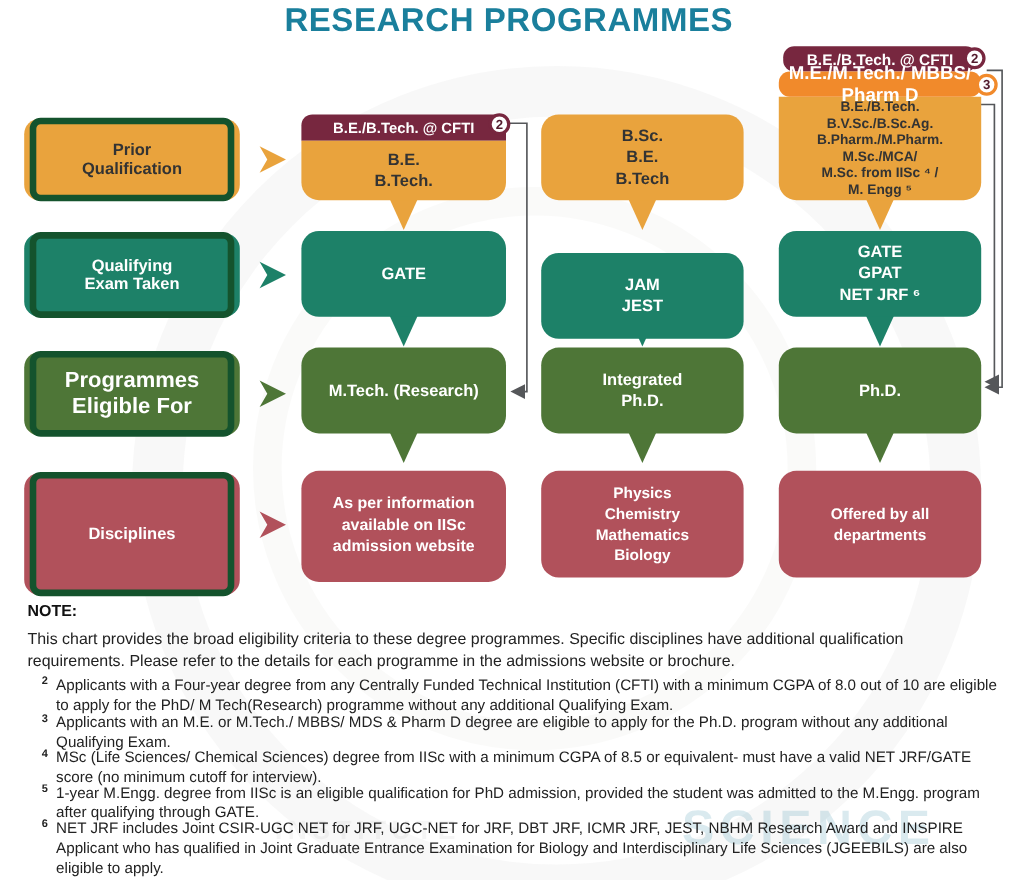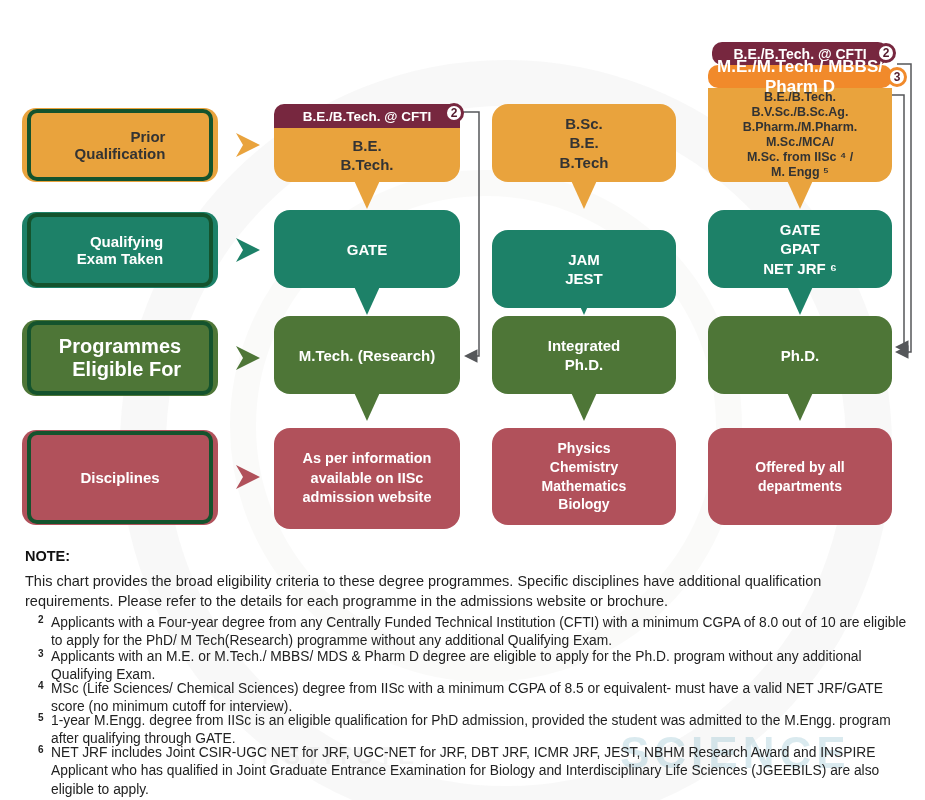--- a/index.html
+++ b/index.html
@@ -18,26 +18,26 @@
   
   #title{
     position:absolute;left:0;top:2px;width:925px;text-align:center;
     font-size:30px;font-weight:bold;color:#1a7f9c;letter-spacing:0.5px;
   }
   
   .box{position:absolute;display:flex;align-items:center;justify-content:center;
        text-align:center;font-weight:bold;box-sizing:border-box;z-index:2;}
   
   .rowlabel{border-radius:14px;padding:5px;}
-  .rowlabel .inner{width:100%;height:100%;border:4px solid #14532d;border-radius:10px;
-       display:flex;align-items:center;justify-content:center;text-align:right;}
+  .rowlabel .inner{width:100%;height:100%;border:6px solid #14532d;border-radius:10px;
+       display:flex;align-items:center;justify-content:center;text-align:center;}
   #label-prior{left:22px;top:108px;width:196px;height:74px;background:#e9a33d;color:#333;font-size:15px;}
   #label-exam {left:22px;top:212px;width:196px;height:76px;background:#1d8168;color:#fff;font-size:15px;}
   #label-prog {left:22px;top:320px;width:196px;height:76px;background:#4e7637;color:#fff;font-size:20px;}
-  #label-disc {left:22px;top:430px;width:196px;height:95px;background:#b1515b;color:#fff;font-size:15px;}
+  #label-disc {left:22px;top:430px;width:196px;height:111px;background:#b1515b;color:#fff;font-size:15px;}
   
   .chev{position:absolute;z-index:2;}
   
   #c1-banner{left:274px;top:104px;width:186px;height:24px;background:#77273f;color:#fff;
              font-size:13.5px;border-radius:10px 10px 0 0;}
   #c1-prior {left:274px;top:128px;width:186px;height:54px;background:#e9a33d;color:#333;
              font-size:15px;border-radius:0 0 16px 16px;line-height:1.3;}
   #c1-exam  {left:274px;top:210px;width:186px;height:78px;background:#1d8168;color:#fff;
              font-size:15px;border-radius:16px;}
   #c1-prog  {left:274px;top:316px;width:186px;height:78px;background:#4e7637;color:#fff;
@@ -87,20 +87,21 @@
 </head>
 <body>
 
 <div id="stage">
 
   <div class="wm-ring" id="wm-ring1"></div>
   <div class="wm-ring" id="wm-ring2"></div>
   <div class="wm-text" id="wm-institute">INSTITUTE</div>
   <div class="wm-text" id="wm-science">SCIENCE</div>
 
+  <div id="title">RESEARCH PROGRAMMES</div>
 
   <svg id="overlay" width="925" height="800">
     <defs>
       <marker id="arrOrange" markerWidth="12" markerHeight="10" refX="9" refY="5" orient="auto">
         <path d="M0,0 L11,5 L0,10 z" fill="#e9a33d"></path>
       </marker>
       <marker id="arrTeal" markerWidth="12" markerHeight="10" refX="9" refY="5" orient="auto">
         <path d="M0,0 L11,5 L0,10 z" fill="#1d8168"></path>
       </marker>
       <marker id="arrOlive" markerWidth="12" markerHeight="10" refX="9" refY="5" orient="auto">

